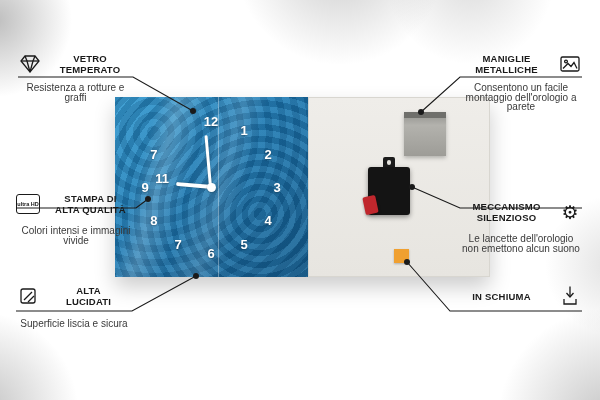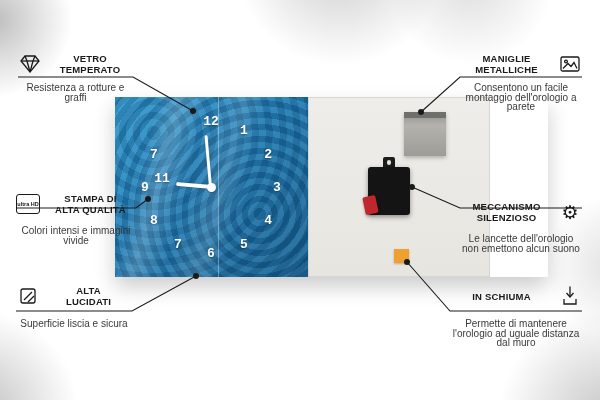--- a/index.html
+++ b/index.html
@@ -16,23 +16,22 @@
       radial-gradient(circle 110px at -5px 20px, rgba(110,110,110,.45), rgba(110,110,110,0) 70%),
       radial-gradient(circle 150px at 340px -40px, rgba(120,120,120,.38), rgba(120,120,120,0) 70%),
       radial-gradient(circle 120px at 470px -20px, rgba(120,120,120,.25), rgba(120,120,120,0) 70%),
       radial-gradient(circle 140px at -20px 410px, rgba(110,110,110,.42), rgba(110,110,110,0) 70%),
       radial-gradient(circle 160px at 610px 420px, rgba(110,110,110,.40), rgba(110,110,110,0) 70%),
       radial-gradient(circle 100px at 615px 265px, rgba(120,120,120,.22), rgba(120,120,120,0) 70%);
   }
 
   
   .panel{
-    position:absolute;left:115px;top:97px;width:433px;height:180px;z-index:2;
+    position:absolute;left:115px;top:97px;width:375px;height:180px;z-index:2;
     box-shadow:0 10px 20px rgba(0,0,0,.20);
-    font-family:Liberation Mono, monospace;
   }
   .clock-half{
     position:absolute;left:0;top:0;width:193px;height:180px;overflow:hidden;
     background:
       repeating-radial-gradient(circle at 75% 65%, rgba(10,40,70,.18) 0 6px, rgba(255,255,255,.06) 6px 12px),
       repeating-radial-gradient(circle at 20% 20%, rgba(15,70,110,.20) 0 7px, rgba(120,200,240,.10) 7px 14px),
       linear-gradient(135deg,#2f96cd 0%,#1c77b0 45%,#135a8a 100%);
   }
   .clock-half .reflect{
     position:absolute;inset:0;
@@ -242,14 +241,13 @@
       <div>IN SCHIUMA</div>
     </div>
     <span class="f-icon">
       <svg width="20" height="22" viewBox="0 0 20 22" fill="none" stroke="#1a1a1a" stroke-width="1.3">
         <line x1="10" y1="1.5" x2="10" y2="11"></line>
         <polyline points="6.5,8 10,12 13.5,8"></polyline>
         <path d="M4,14 L4,19 L16,19 L16,14"></path>
       </svg>
     </span>
   </div>
-  <div class="f-sub">Permette di mantenere l'orologio ad uguale distanza dal muro</div>
 </div>
 
 </body></html>

